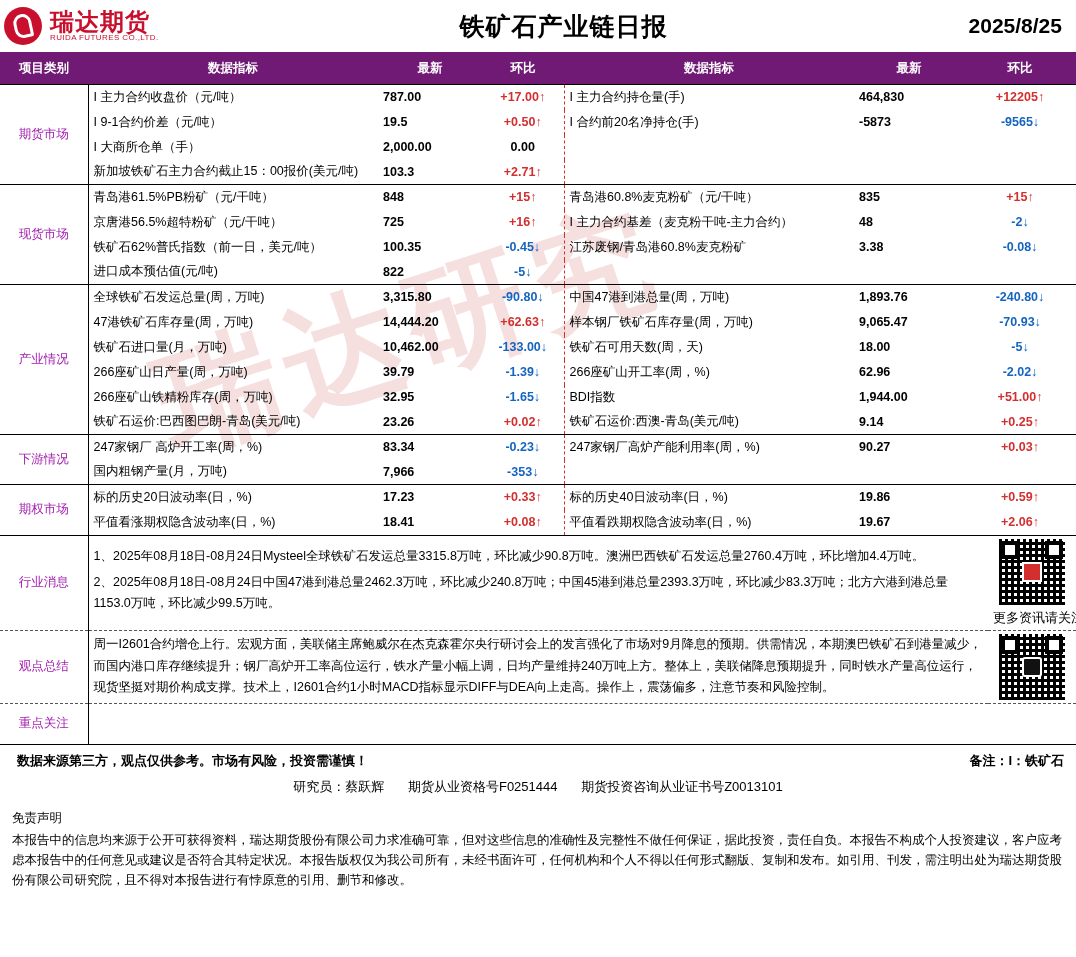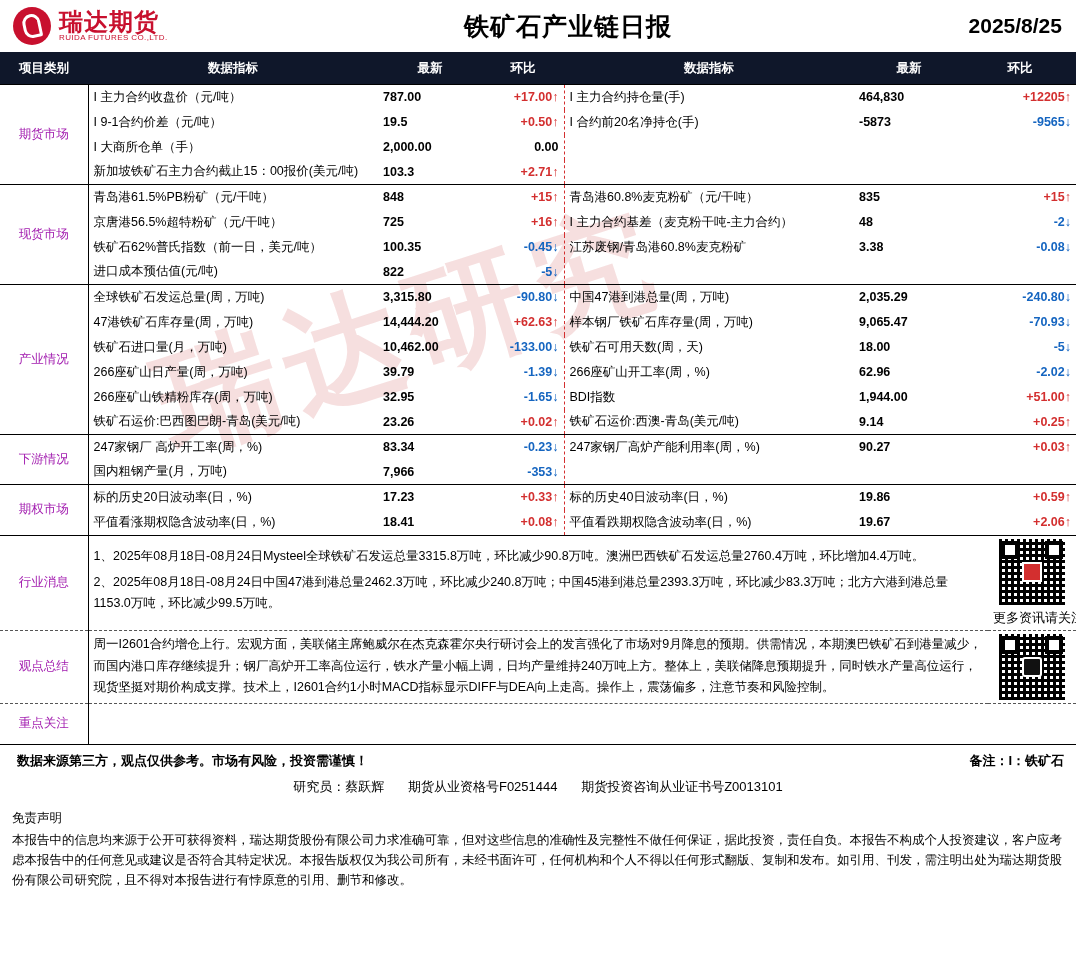--- a/index.html
+++ b/index.html
@@ -8,21 +8,21 @@
     font-family:"Liberation Sans","DejaVu Sans",sans-serif;
     background:#ffffff;
     color:#000;
     -webkit-font-smoothing:antialiased;
   }
   .page{width:1076px;position:relative;}
 
   
   .header{
     display:flex;align-items:center;justify-content:space-between;
-    padding:6px 14px 6px 13px;height:52px;box-sizing:border-box;
+    padding:6px 14px 6px 4px;height:52px;box-sizing:border-box;
   }
   .brand{display:flex;align-items:center;gap:8px;}
   .brand-mark{
     width:38px;height:38px;border-radius:50%;
     background:#c8102e;position:relative;flex:0 0 auto;
   }
   .brand-mark:before{
     content:"";position:absolute;left:10px;top:7px;width:18px;height:24px;
     border:3px solid #fff;border-radius:9px 9px 2px 9px;
     transform:rotate(-12deg);box-sizing:border-box;
@@ -36,30 +36,30 @@
   .brand-en{font-size:8px;color:#c8102e;letter-spacing:.4px;}
   .doc-title{font-size:25px;font-weight:bold;letter-spacing:1px;}
   .doc-date{font-size:21px;font-weight:bold;}
 
   
   table.main{border-collapse:collapse;width:1076px;table-layout:fixed;}
   table.main td,table.main th{
     font-size:12.5px;padding:3px 5px;vertical-align:middle;
   }
   thead th{
-    background:#0f172a;color:#fff;font-weight:bold;font-size:13px;
+    background:#701a75;color:#fff;font-weight:bold;font-size:13px;
     text-align:center;height:26px;border:none;
   }
   .cat{
     text-align:center;font-size:13.5px;color:#a21caf;
     border-right:1px solid #000;
   }
   .lbl{text-align:left;padding-left:8px;white-space:nowrap;}
   .val{font-weight:bold;padding-right:10px;}
-  .chg{text-align:right;font-weight:bold;padding-right:10px;}
+  .chg{text-align:center;font-weight:bold;padding-right:10px;}
   .up{color:#d32f2f;}
   .down{color:#1565c0;}
   .flat{color:#000;}
   .mid-sep{border-left:1px dashed #d32f2f;}
   .grp-sep td{border-top:1px solid #000;}
   .row-h{height:25px;}
 
   col.c1{width:88px;}
   col.c2{width:290px;}
   col.c3{width:104px;}
@@ -232,21 +232,21 @@
             <td class="lbl mid-sep"></td>
             <td class="val"></td>
             <td class="chg flat"></td>
           </tr>
           <tr class="row-h grp-sep">
             <td class="cat" rowspan="6">产业情况</td>
             <td class="lbl">全球铁矿石发运总量(周，万吨)</td>
             <td class="val">3,315.80</td>
             <td class="chg down">-90.80↓</td>
             <td class="lbl mid-sep">中国47港到港总量(周，万吨)</td>
-            <td class="val">2,035.29</td>
+            <td class="val">1,893.76</td>
             <td class="chg down">-240.80↓</td>
           </tr>
           <tr class="row-h">
             <td class="lbl">47港铁矿石库存量(周，万吨)</td>
             <td class="val">14,444.20</td>
             <td class="chg up">+62.63↑</td>
             <td class="lbl mid-sep">样本钢厂铁矿石库存量(周，万吨)</td>
             <td class="val">9,065.47</td>
             <td class="chg down">-70.93↓</td>
           </tr>

